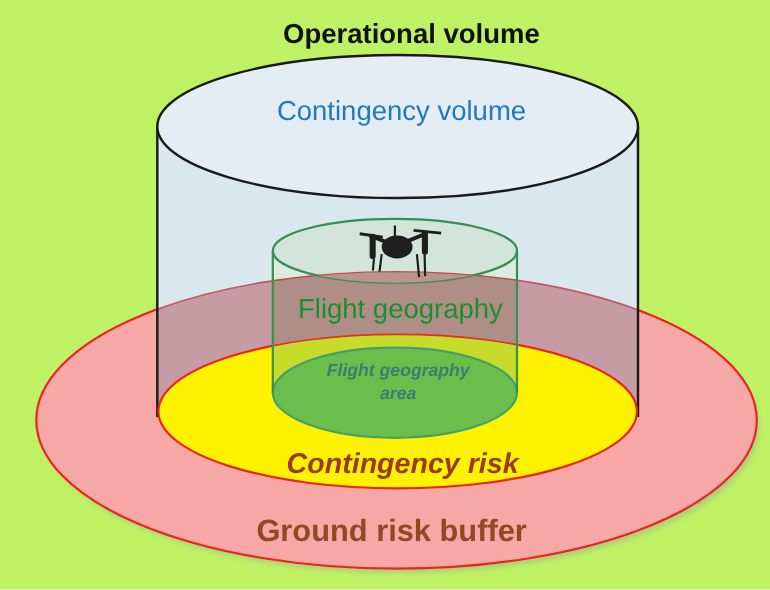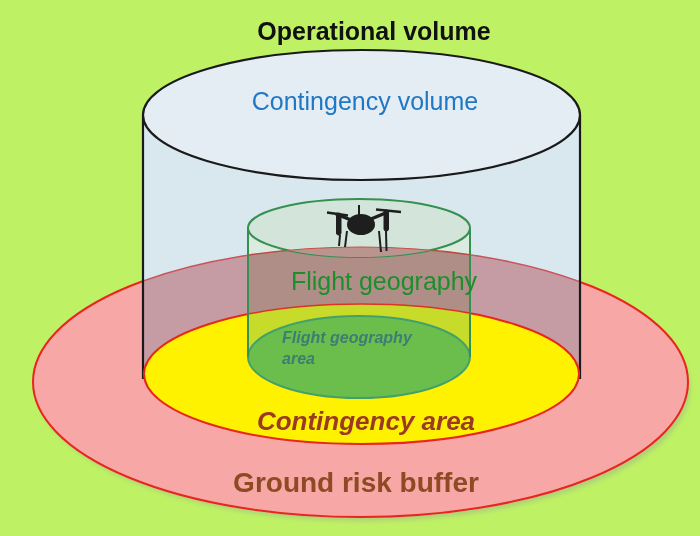--- a/index.html
+++ b/index.html
@@ -15,24 +15,24 @@
   .lbl{
     position:absolute;
     transform:translateX(-50%);
     white-space:nowrap;
     line-height:1.1;
     font-family:"Liberation Sans",sans-serif;
     pointer-events:none;
   }
   #lbl-operational-volume{left:374px;top:18px;font-size:25px;font-weight:700;color:#111111;}
   #lbl-contingency-volume{left:365px;top:88px;font-size:25px;font-weight:400;color:#1F78C5;}
-  #lbl-flight-geography{left:384px;top:268px;font-size:25px;font-weight:400;color:#1E8E2D;}
+  #lbl-flight-geography{left:364px;top:268px;font-size:25px;font-weight:400;color:#1E8E2D;}
   #lbl-flight-geography-area{
     left:362px;top:328px;font-size:16px;font-weight:700;font-style:italic;
-    color:#3C7D74;white-space:normal;width:160px;text-align:left;line-height:1.3;
+    color:#3C7D74;white-space:normal;width:160px;text-align:center;line-height:1.3;
   }
   #lbl-contingency-area{left:366px;top:407px;font-size:26px;font-weight:700;font-style:italic;color:#9C3A21;}
   #lbl-ground-risk-buffer{left:356px;top:468px;font-size:28px;font-weight:700;color:#8D4A23;}
 </style>
 </head>
 <body>
 
 <div id="stage">
 
   <svg id="diagram-svg" width="700" height="536" viewBox="0 0 700 536">
@@ -100,17 +100,17 @@
   </svg>
 
   <div class="lbl" id="lbl-operational-volume">Operational volume</div>
 
   <div class="lbl" id="lbl-contingency-volume">Contingency volume</div>
 
   <div class="lbl" id="lbl-flight-geography">Flight geography</div>
 
   <div class="lbl" id="lbl-flight-geography-area">Flight geography area</div>
 
-  <div class="lbl" id="lbl-contingency-area">Contingency area</div>
+  <div class="lbl" id="lbl-contingency-area">Contingency risk</div>
 
   <div class="lbl" id="lbl-ground-risk-buffer">Ground risk buffer</div>
 
 </div>
 
 </body></html>

